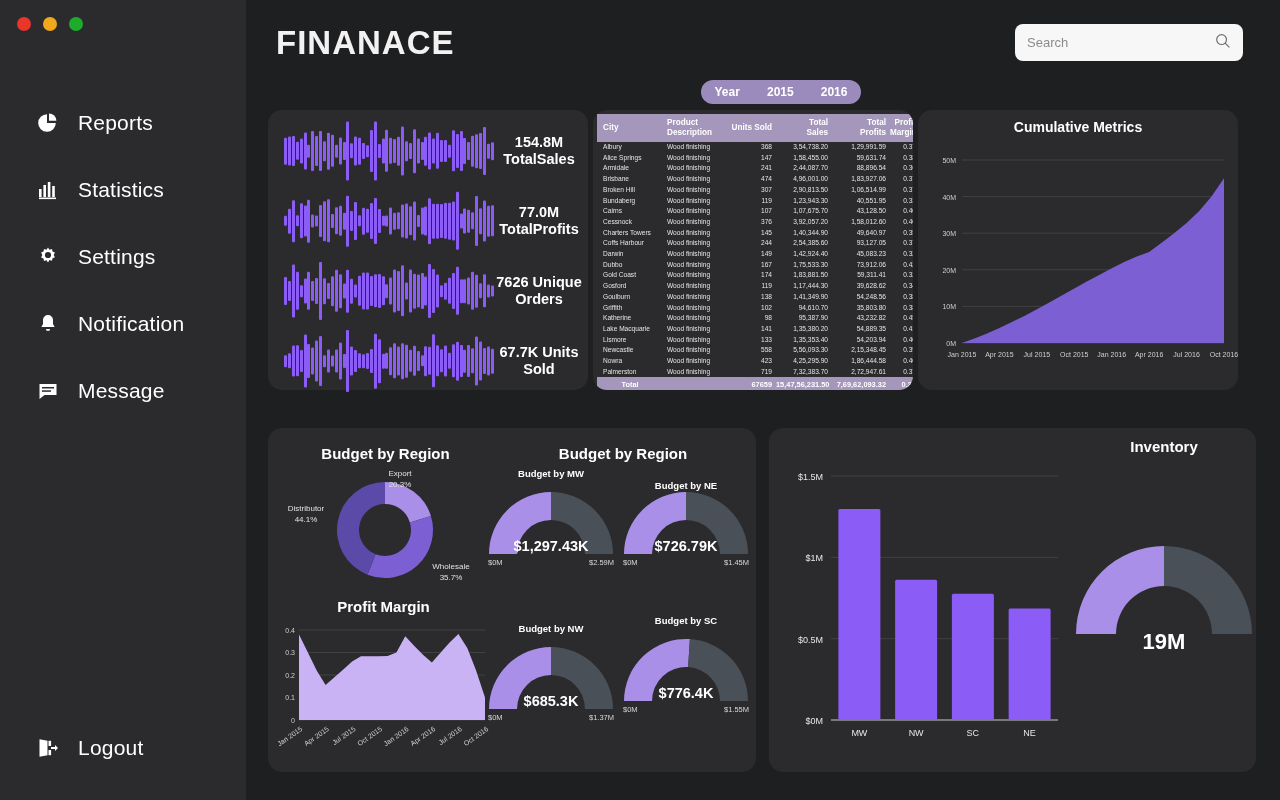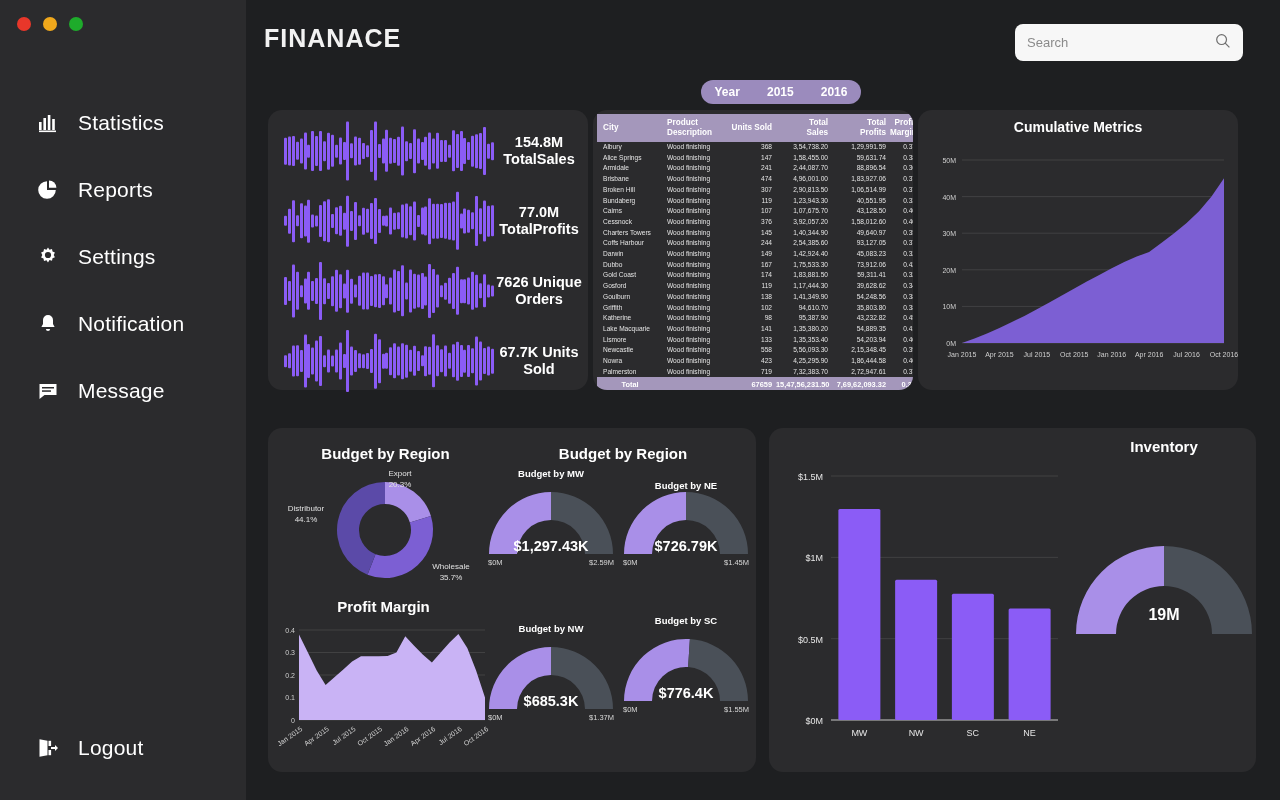--- a/index.html
+++ b/index.html
@@ -34,22 +34,22 @@
   .ico svg { display:block; }
 
   .logout {
     position:absolute; left:18px; bottom:40px;
     display:flex; align-items:center; gap:18px; padding-left:18px; cursor:pointer;
   }
 
   
   .main { flex:1; position:relative; height:800px; }
   .page-title {
-    position:absolute; left:18px; top:24px;
-    font-size:25px; font-weight:700; letter-spacing:1px; color:#f2f2f2;text-align:right;
+    position:absolute; left:30px; top:24px;
+    font-size:33px; font-weight:700; letter-spacing:1px; color:#f2f2f2;text-align:right;
   }
   .search-box {
     position:absolute; right:37px; top:24px;
     width:228px; height:37px; background:#f7f7f7; border-radius:8px;
     display:flex; align-items:center; padding:0 12px;
   }
   .search-input {
     flex:1; border:none; outline:none; background:transparent;
     font-family:"Liberation Sans", sans-serif; font-size:13px; color:#4a4a4a;
   }
@@ -143,42 +143,42 @@
 <div class="app">
 
   <aside class="sidebar">
     <div class="traffic">
       <span class="dot red"></span>
       <span class="dot yellow"></span>
       <span class="dot green"></span>
     </div>
 
     <nav class="nav">
+
+      <div class="nav-item">
+        <span class="ico">
+          <svg width="22" height="22" viewBox="0 0 22 22">
+              <path d="M10 2.2a8.8 8.8 0 1 0 8.8 8.8H10z" fill="#fff"></path>
+              <path d="M12 1.4v7.4h7.4A7.6 7.6 0 0 0 12 1.4z" fill="#fff"></path>
+            </svg>
+        </span>
+        <span class="nav-label">Reports</span>
+      </div>
 
       <div class="nav-item">
         <span class="ico">
           <svg width="22" height="22" viewBox="0 0 22 22">
               <rect x="2" y="10" width="2.6" height="8" fill="#fff"></rect>
               <rect x="6.4" y="6" width="2.6" height="12" fill="#fff"></rect>
               <rect x="10.8" y="3" width="2.6" height="15" fill="#fff"></rect>
               <rect x="15.2" y="7" width="2.6" height="11" fill="#fff"></rect>
               <rect x="2" y="18.5" width="17" height="1.6" fill="#fff"></rect>
             </svg>
         </span>
         <span class="nav-label">Statistics</span>
-      </div>
-
-      <div class="nav-item">
-        <span class="ico">
-          <svg width="22" height="22" viewBox="0 0 22 22">
-              <path d="M10 2.2a8.8 8.8 0 1 0 8.8 8.8H10z" fill="#fff"></path>
-              <path d="M12 1.4v7.4h7.4A7.6 7.6 0 0 0 12 1.4z" fill="#fff"></path>
-            </svg>
-        </span>
-        <span class="nav-label">Reports</span>
       </div>
 
       <div class="nav-item">
         <span class="ico">
           <svg width="22" height="22" viewBox="0 0 22 22">
               <path d="M11 1.6l1.5 2.1 2.5-.6.5 2.5 2.4 1-1.2 2.3 1.2 2.3-2.4 1-.5 2.5-2.5-.6L11 16.4l-1.5-2.1-2.5.6-.5-2.5-2.4-1 1.2-2.3L4.1 6.6l2.4-1 .5-2.5 2.5.6z" fill="#fff"></path>
               <circle cx="11" cy="9" r="3.1" fill="#2b2b2d"></circle>
             </svg>
         </span>
         <span class="nav-label">Settings</span>
@@ -831,18 +831,18 @@
           <rect x="235.6275" y="150.52453333333335" width="41.995" height="111.47546666666666" fill="#8b5cf6" rx="1.5"></rect>
           <text x="256.625" y="278" class="axis-lbl-m" text-anchor="middle">NE</text>
         </svg>
 
       <div class="sec-title" style="position:absolute;left:305px;top:10px;width:180px">Inventory</div>
       <div style="position:absolute;left:305px;top:110px;width:180px;height:130px">
         <svg class="g-svg-lg" width="180" height="100" viewBox="0 0 180 100">
             <path d="M 2 95.99999999999999 A 88 88 0 0 1 90 8 L 90 48 A 48 48 0 0 0 42 96 Z" fill="#a98fe8"></path>
             <path d="M 90 8 A 88 88 0 0 1 178 96 L 138 96 A 48 48 0 0 0 90 48 Z" fill="#4a5058"></path>
           </svg>
-        <div class="gauge-val" style="top:68px;font-size:16px">19M</div>
+        <div class="gauge-val" style="top:91px;font-size:22px">19M</div>
       </div>
     </div>
 
   </section>
 </div>
 
 </body></html>

